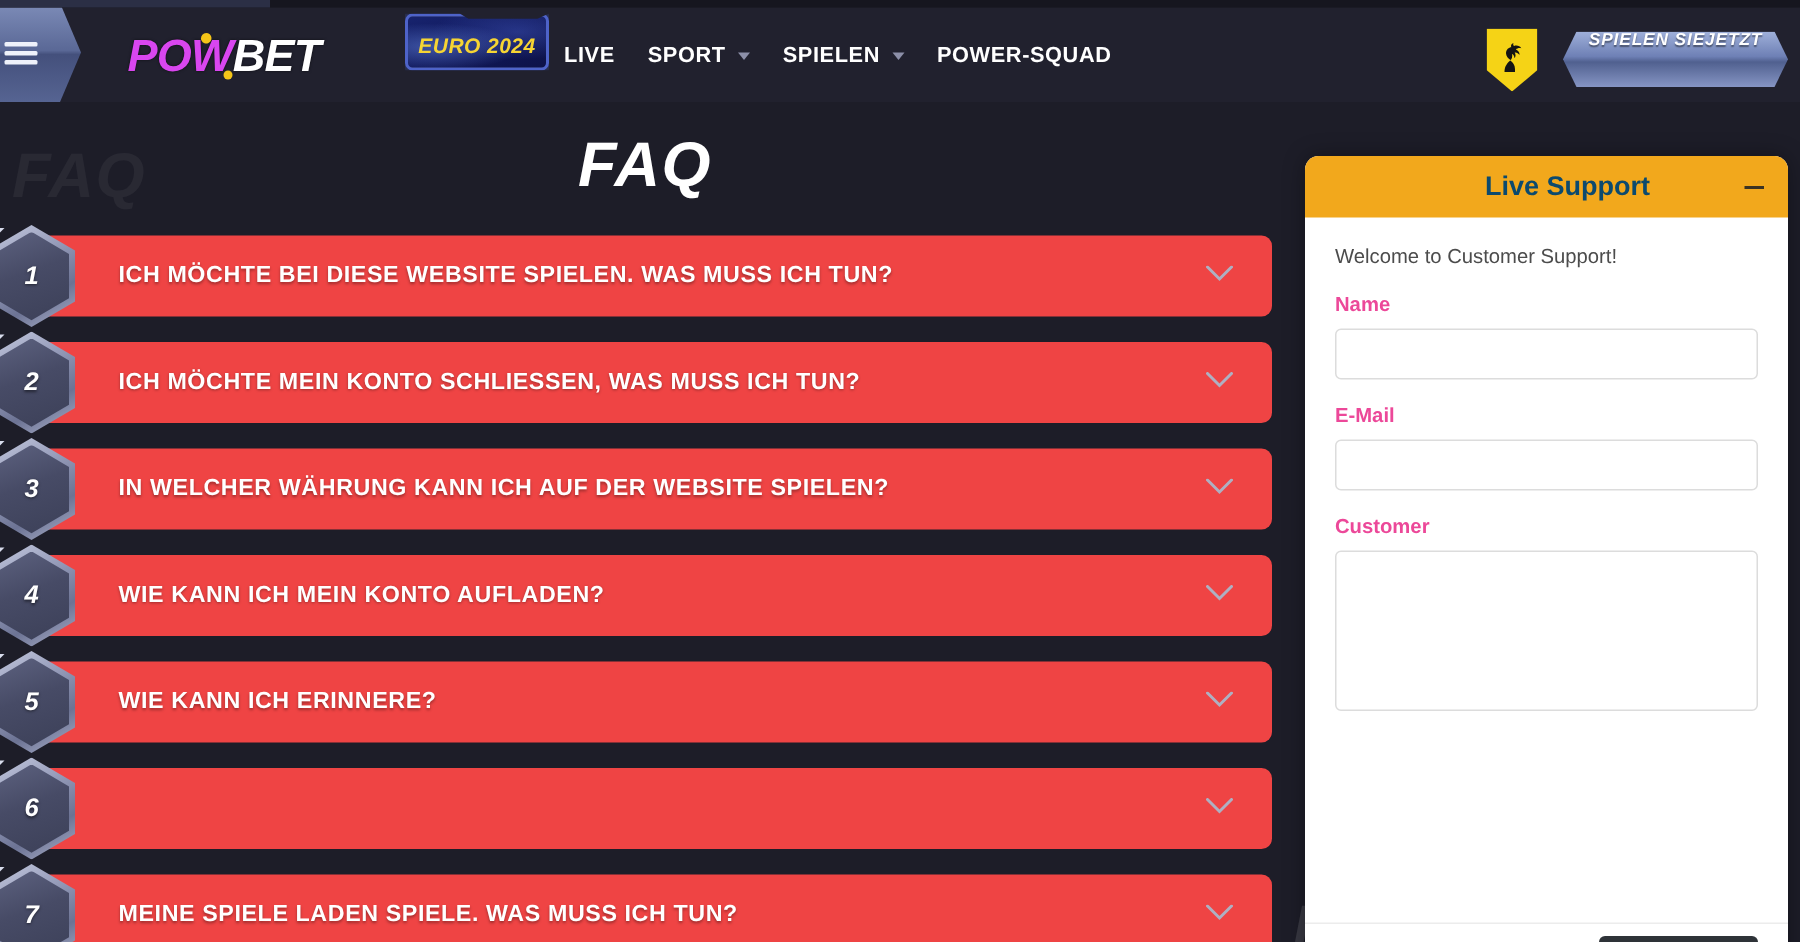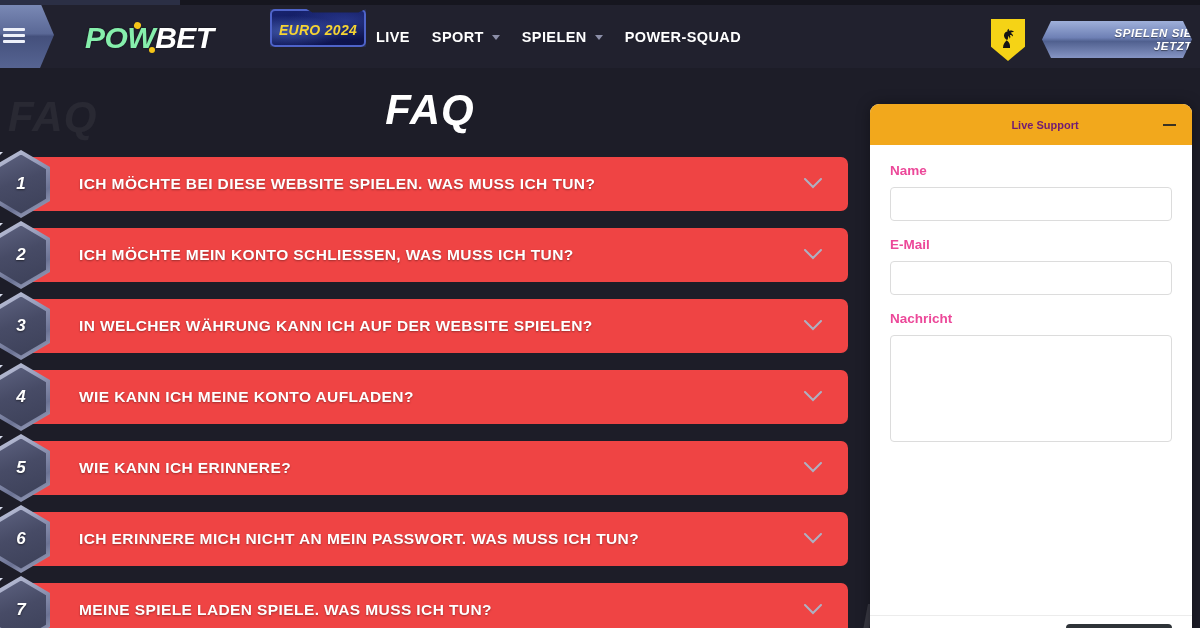--- a/index.html
+++ b/index.html
@@ -63,21 +63,21 @@
 
   .logo {
     position: absolute;
     left: 85px; top: 16px;
     font-size: 30px;
     font-weight: 800;
     font-style: italic;
     letter-spacing: -0.5px;
     white-space: nowrap;
   }
-  .logo .pow { color: #86efac; text-shadow: 0 0 2px rgba(0,0,0,.6); }
+  .logo .pow { color: #d946ef; text-shadow: 0 0 2px rgba(0,0,0,.6); }
   .logo .bet { color: #ffffff; text-shadow: 0 0 2px rgba(0,0,0,.6); }
   .logo .dot {
     position: absolute;
     left: 49px; top: 1px;
     width: 7px; height: 7px;
     background: #f5c518;
     border-radius: 50%;
     transform: rotate(20deg);
   }
   .logo .dot2 {
@@ -152,22 +152,21 @@
   }
   .ferrari svg { margin-top: -3px; }
 
   .cta {
     position: absolute;
     left: 1042px; top: 16px;
     width: 150px; height: 37px;
     background: linear-gradient(180deg, #9fb0da 0%, #6e80b5 45%, #50608f 55%, #8695c4 100%);
     clip-path: polygon(6% 0, 94% 0, 100% 50%, 94% 100%, 6% 100%, 0 50%);
     display: flex;
-    flex-direction: column;
-    align-items: flex-end;
+    align-items: flex-start;
     justify-content: center;
     cursor: pointer;
     box-shadow: 0 0 5px rgba(0,0,0,.4);
   }
   .cta span {
     color: #ffffff;
     font-size: 11.5px;
     font-weight: 800;
     font-style: italic;
     letter-spacing: .6px;
@@ -304,22 +303,22 @@
   }
   .chat-header {
     position: relative;
     height: 41px;
     background: #f2a81c;
     display: flex;
     align-items: center;
     justify-content: center;
   }
   .chat-header .title {
-    color: #701a75;
-    font-size: 11px;
+    color: #0c4a6e;
+    font-size: 18px;
     font-weight: 700;
     padding-left: 28px;
   }
   .chat-min {
     position: absolute;
     right: 16px; top: 50%;
     transform: translateY(-50%);
     width: 13px; height: 2px;
     background: #3b3323;
     cursor: pointer;
@@ -505,21 +504,21 @@
       <div class="outer"></div>
       <div class="inner">
           <span class="num">3</span>
         </div>
       <div class="notch"></div>
     </div>
   </div>
 
   <div class="faq-row">
     <div class="faq-bar">
-      <span class="faq-text">WIE KANN ICH MEINE KONTO AUFLADEN?</span>
+      <span class="faq-text">WIE KANN ICH MEIN KONTO AUFLADEN?</span>
       <span class="faq-chevron">
         <svg width="18" height="11" viewBox="0 0 18 11">
             <path d="M1 1 L9 9 L17 1" stroke="#aeb0c2" stroke-width="2" fill="none" stroke-linecap="round"></path>
           </svg>
       </span>
     </div>
     <div class="hexbadge">
       <div class="outer"></div>
       <div class="inner">
           <span class="num">4</span>
@@ -541,21 +540,20 @@
       <div class="outer"></div>
       <div class="inner">
           <span class="num">5</span>
         </div>
       <div class="notch"></div>
     </div>
   </div>
 
   <div class="faq-row">
     <div class="faq-bar">
-      <span class="faq-text">ICH ERINNERE MICH NICHT AN MEIN PASSWORT. WAS MUSS ICH TUN?</span>
       <span class="faq-chevron">
         <svg width="18" height="11" viewBox="0 0 18 11">
             <path d="M1 1 L9 9 L17 1" stroke="#aeb0c2" stroke-width="2" fill="none" stroke-linecap="round"></path>
           </svg>
       </span>
     </div>
     <div class="hexbadge">
       <div class="outer"></div>
       <div class="inner">
           <span class="num">6</span>
@@ -585,28 +583,29 @@
 </div>
 
 <div class="chat">
 
   <div class="chat-header">
     <span class="title">Live Support</span>
     <span class="chat-min"></span>
   </div>
 
   <div class="chat-body">
+    <div class="chat-welcome">Welcome to Customer Support!</div>
 
     <div class="field-label">Name</div>
     <input class="field-input" type="text" value="" style="">
 
     <div class="field-label">E-Mail</div>
     <input class="field-input" type="text" value="" style="">
 
-    <div class="field-label">Nachricht</div>
+    <div class="field-label">Customer</div>
     <textarea class="field-textarea" style=""></textarea>
   </div>
 
   <div class="chat-footer">
     <button class="chat-start-btn">Chat starten</button>
   </div>
 
 </div>
 
 </body></html>

